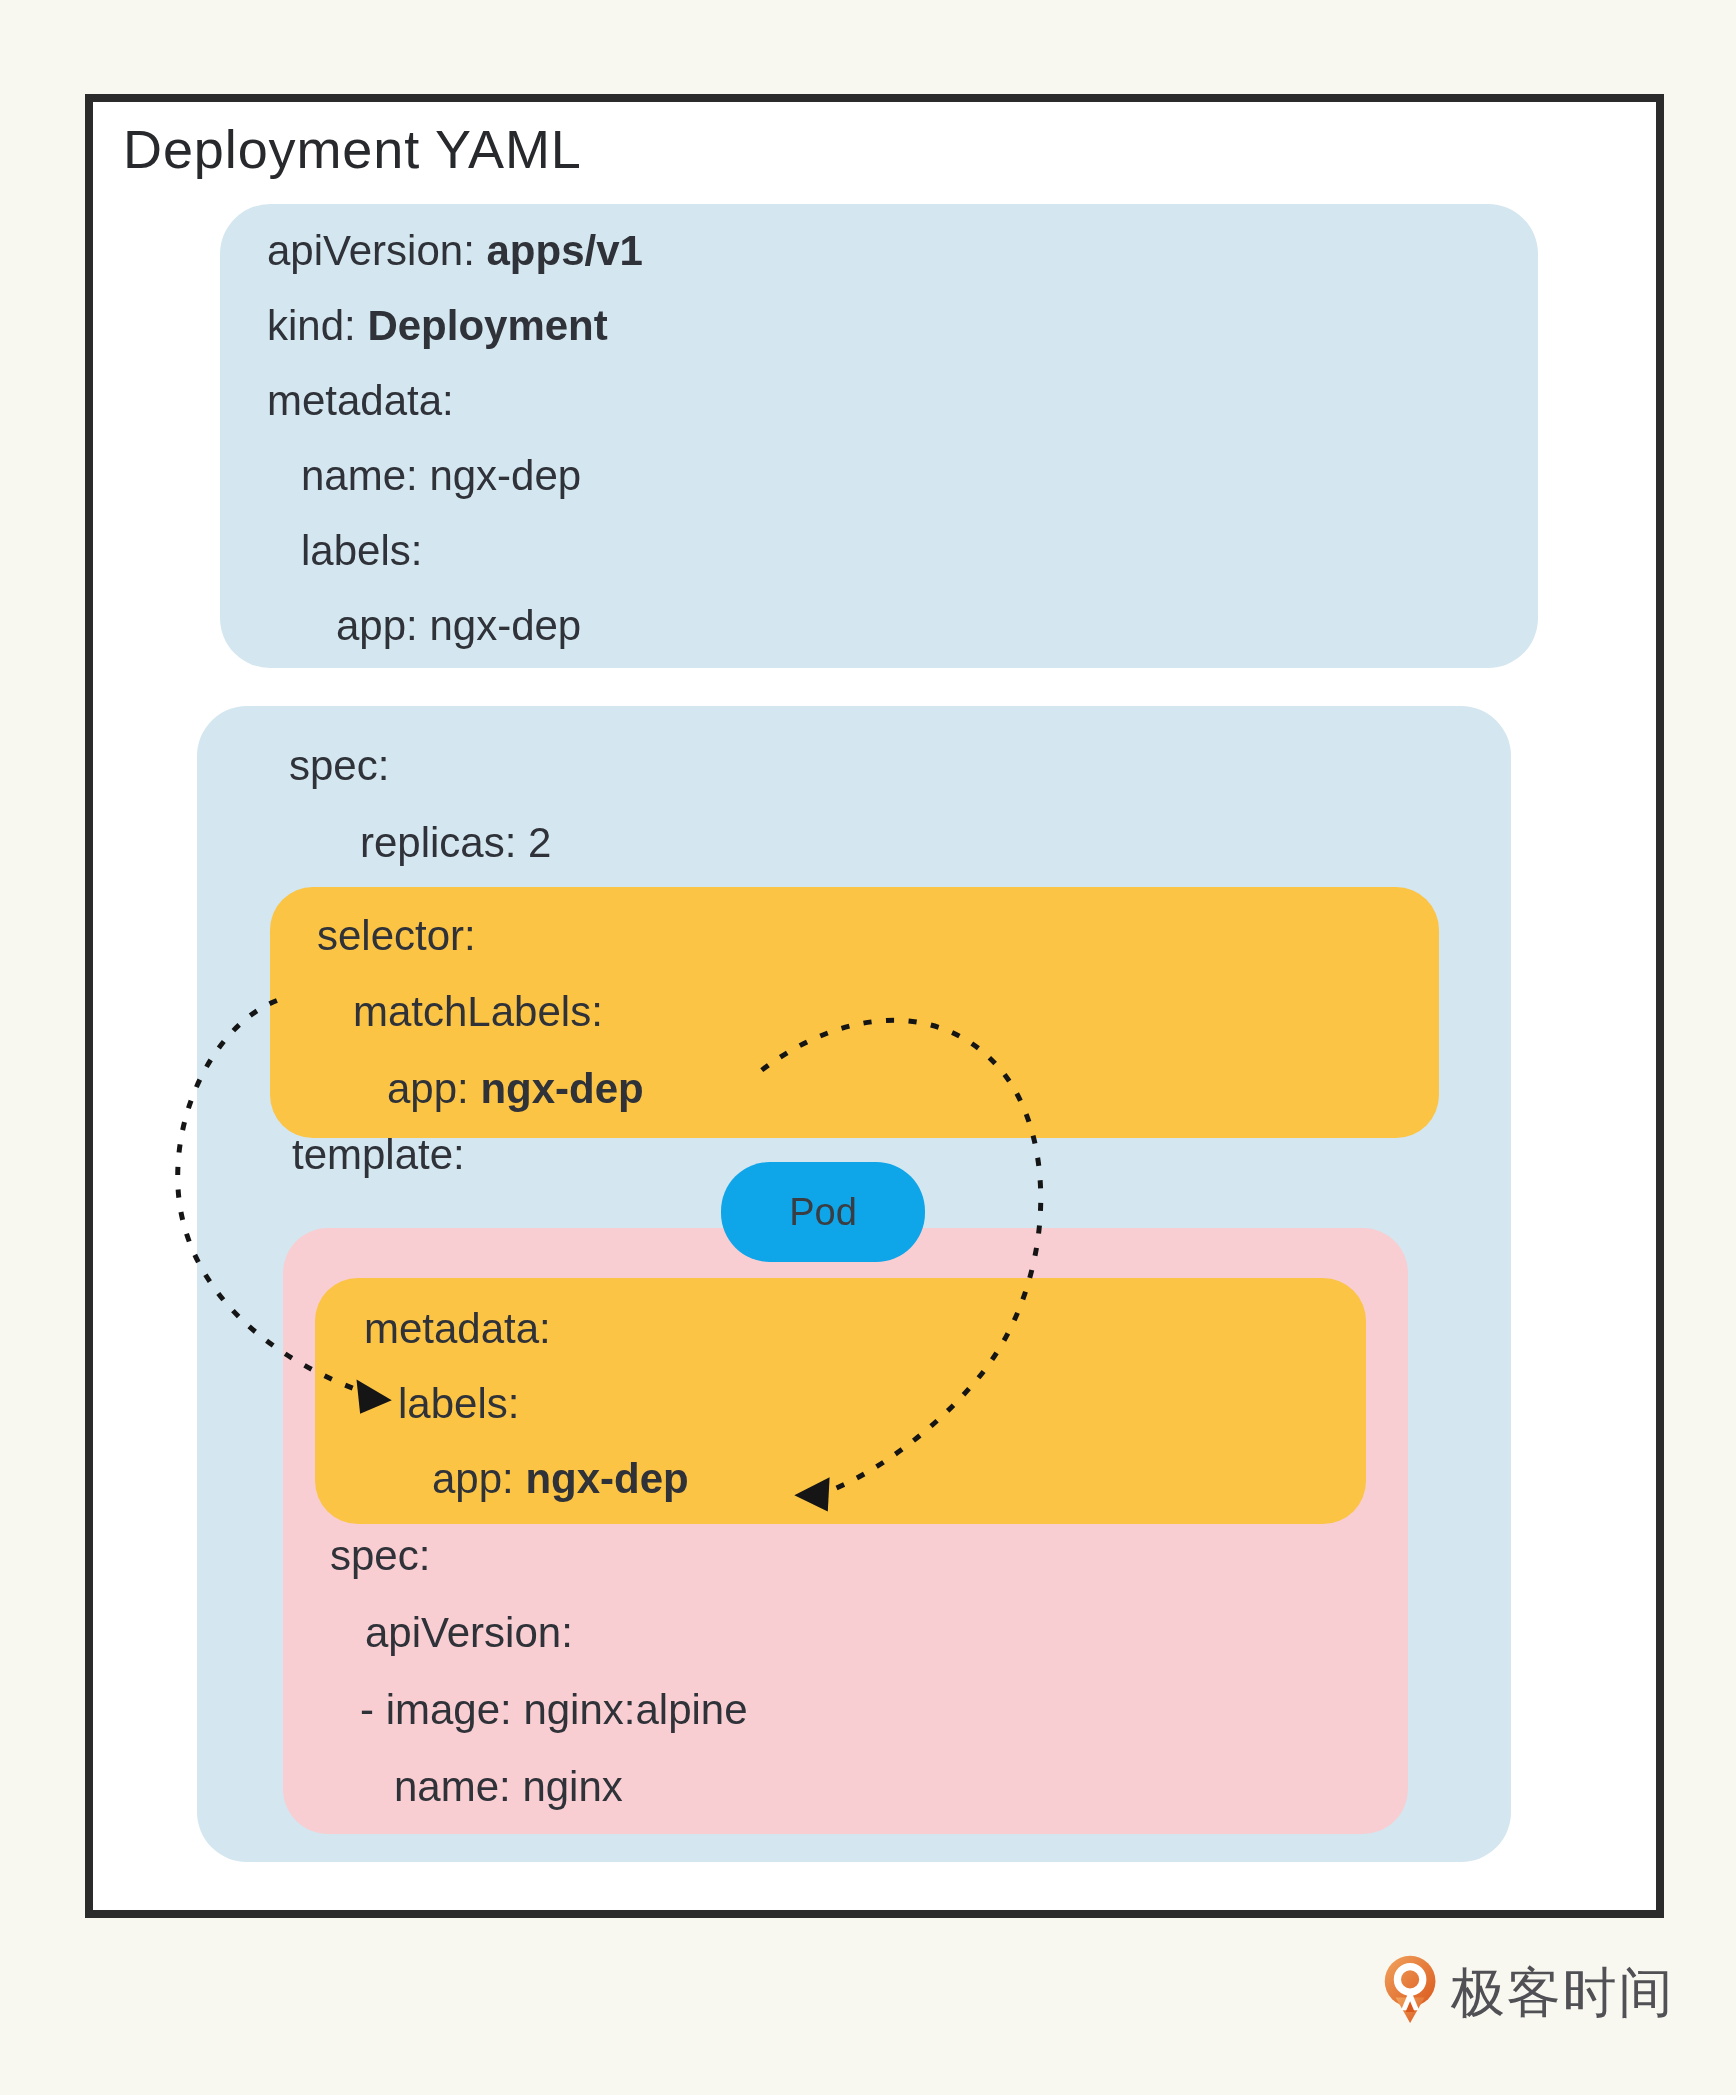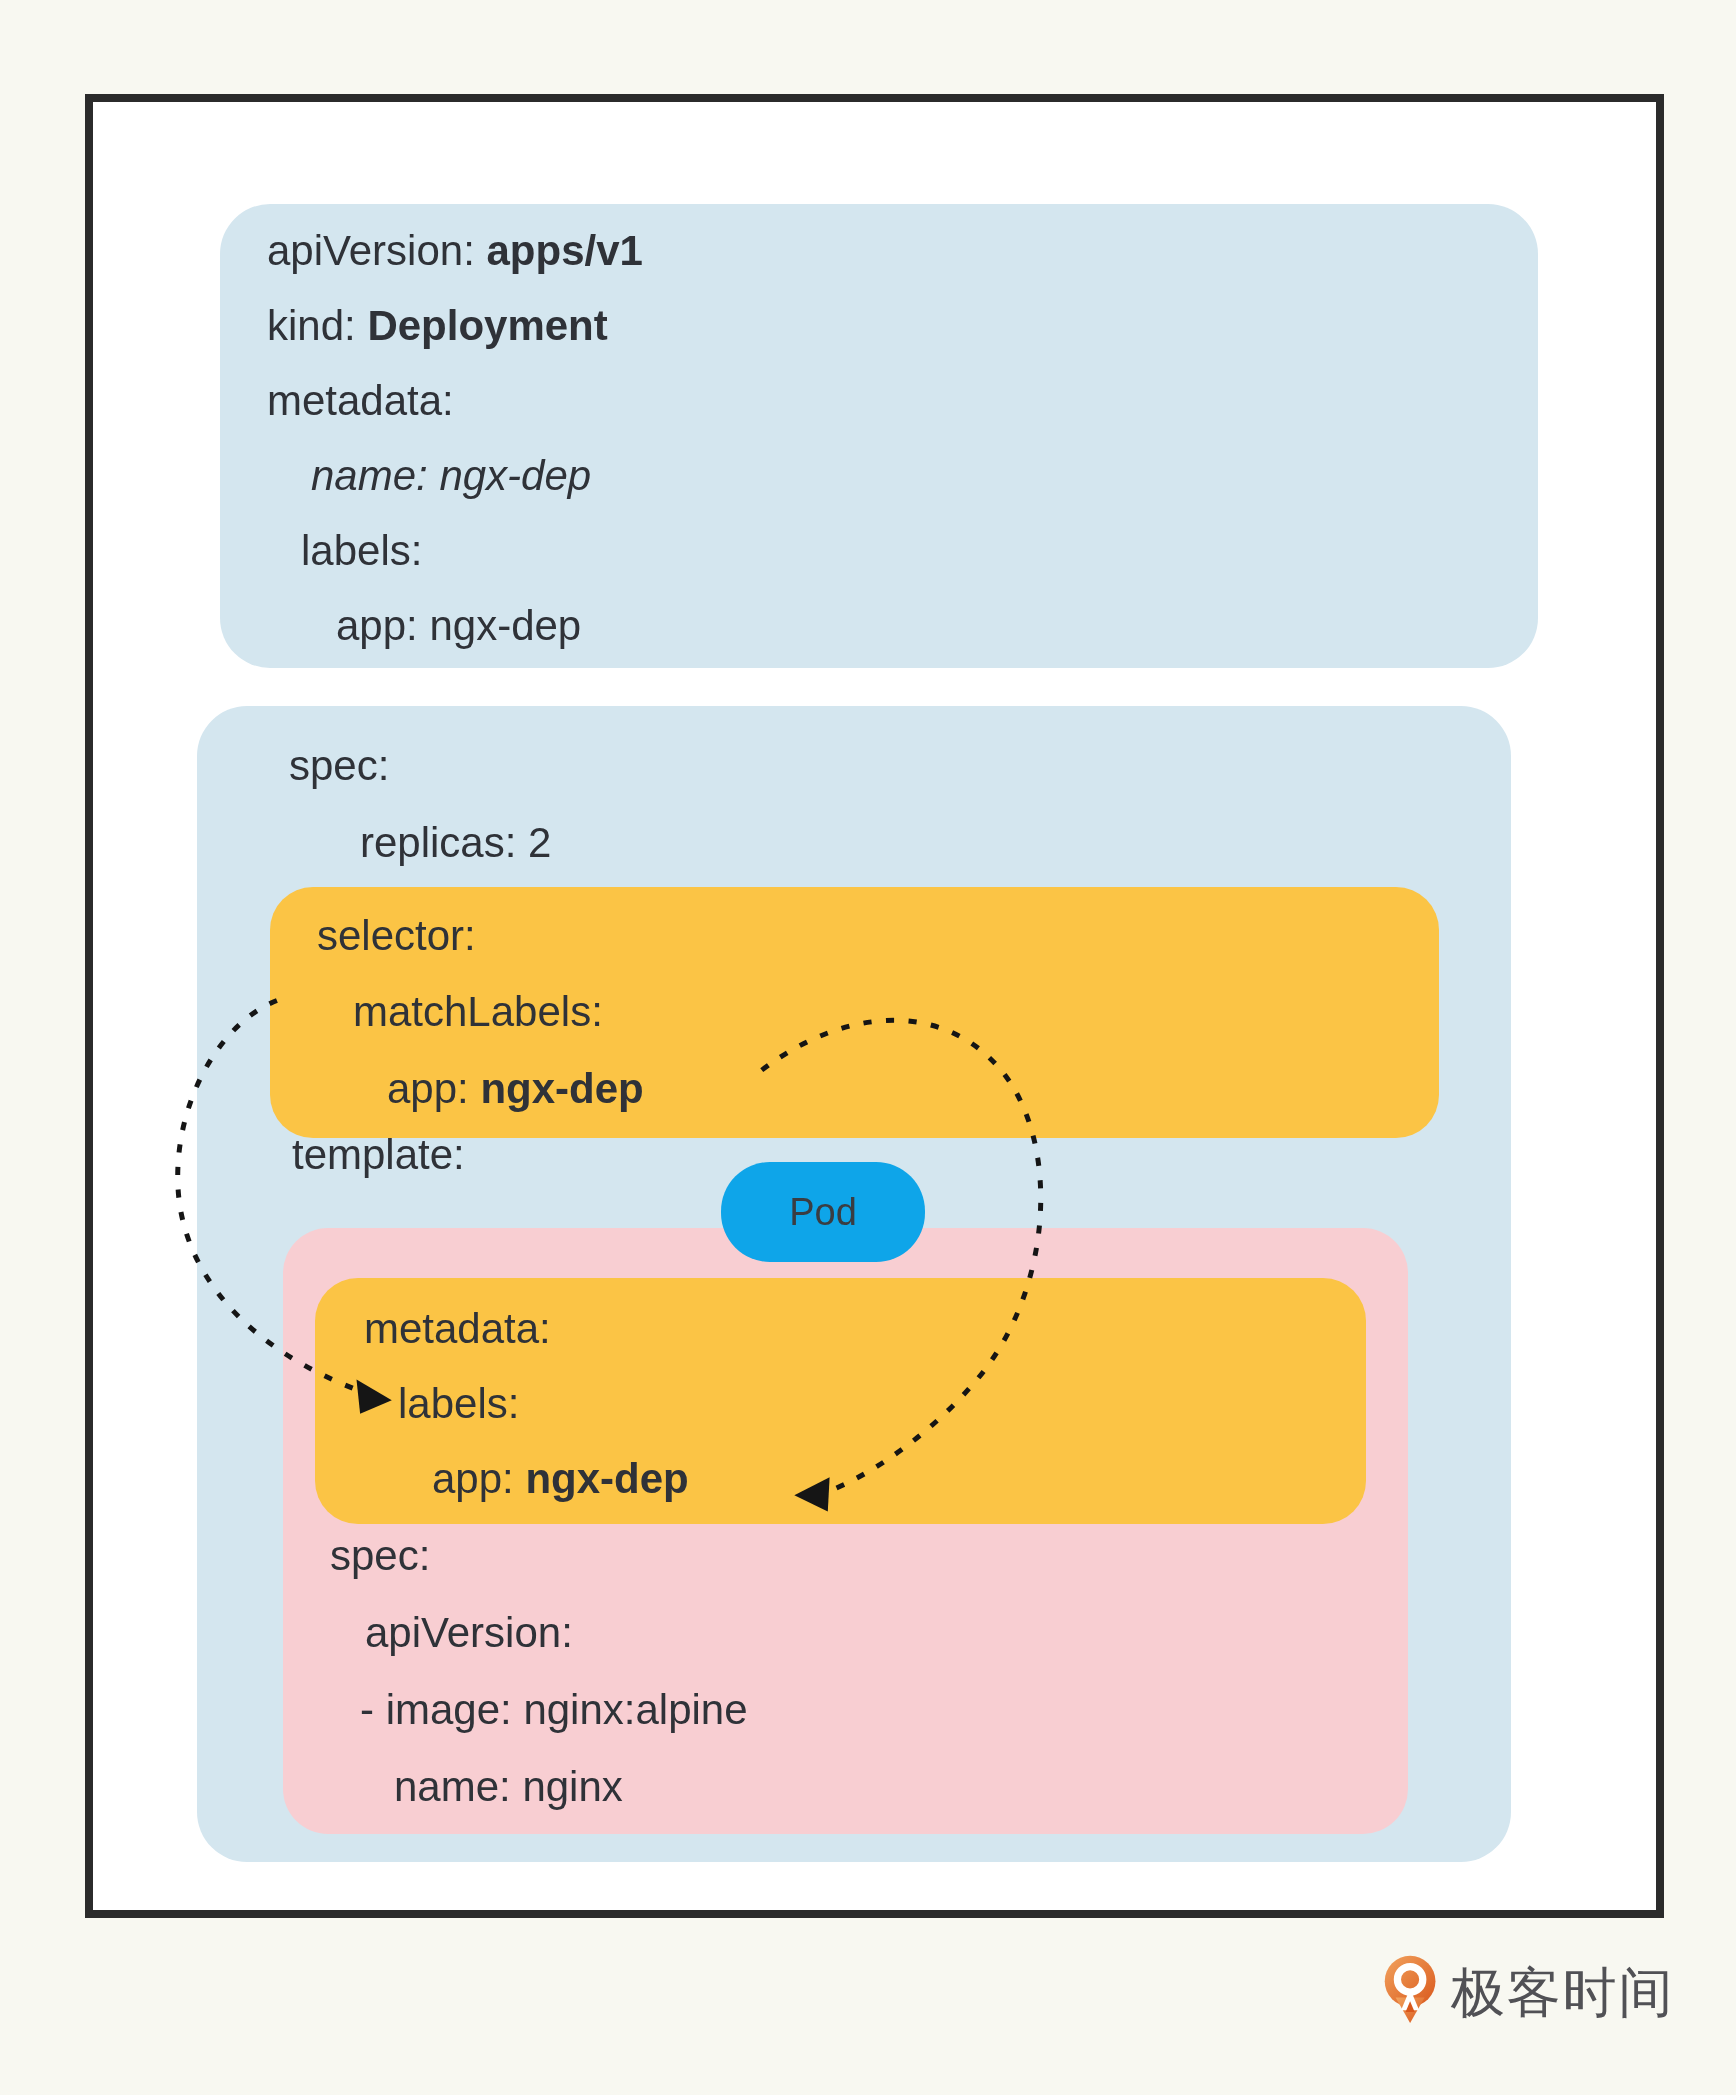--- a/index.html
+++ b/index.html
@@ -46,26 +46,27 @@
   }
   .logo-text{font-size:54px;color:#515155;letter-spacing:1.8px;}
 </style>
 </head>
 <body>
 
 <div class="page">
 
   <div class="panel"></div>
 
+  <div class="title">Deployment YAML</div>
 
   <div class="box blue blue1"></div>
   <div class="line" style="left:267px;top:230px;"><span>apiVersion: </span><span class="b">apps/v1</span></div>
   <div class="line" style="left:267px;top:305px;"><span>kind: </span><span class="b">Deployment</span></div>
   <div class="line" style="left:267px;top:380px;"><span>metadata:</span></div>
-  <div class="line" style="left:311px;top:455px;font-style:italic;"><span>name: </span><span>ngx-dep</span></div>
+  <div class="line" style="left:301px;top:455px;"><span>name: </span><span>ngx-dep</span></div>
   <div class="line" style="left:301px;top:530px;"><span>labels:</span></div>
   <div class="line" style="left:336px;top:605px;"><span>app: </span><span>ngx-dep</span></div>
 
   <div class="box blue blue2"></div>
   <div class="line" style="left:289px;top:745px;"><span>spec:</span></div>
   <div class="line" style="left:324px;top:822px;margin-left:36px;"><span>replicas: </span><span>2</span></div>
 
   <div class="box orange sel-orange"></div>
   <div class="line" style="left:317px;top:915px;"><span>selector:</span></div>
   <div class="line" style="left:353px;top:991px;"><span>matchLabels:</span></div>

